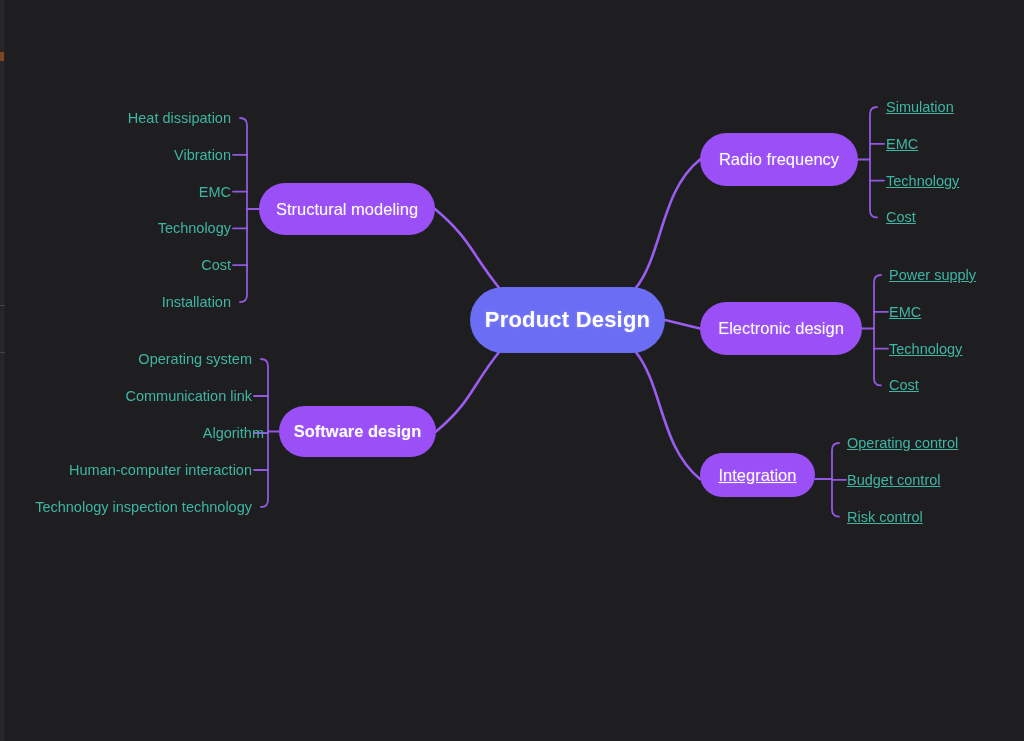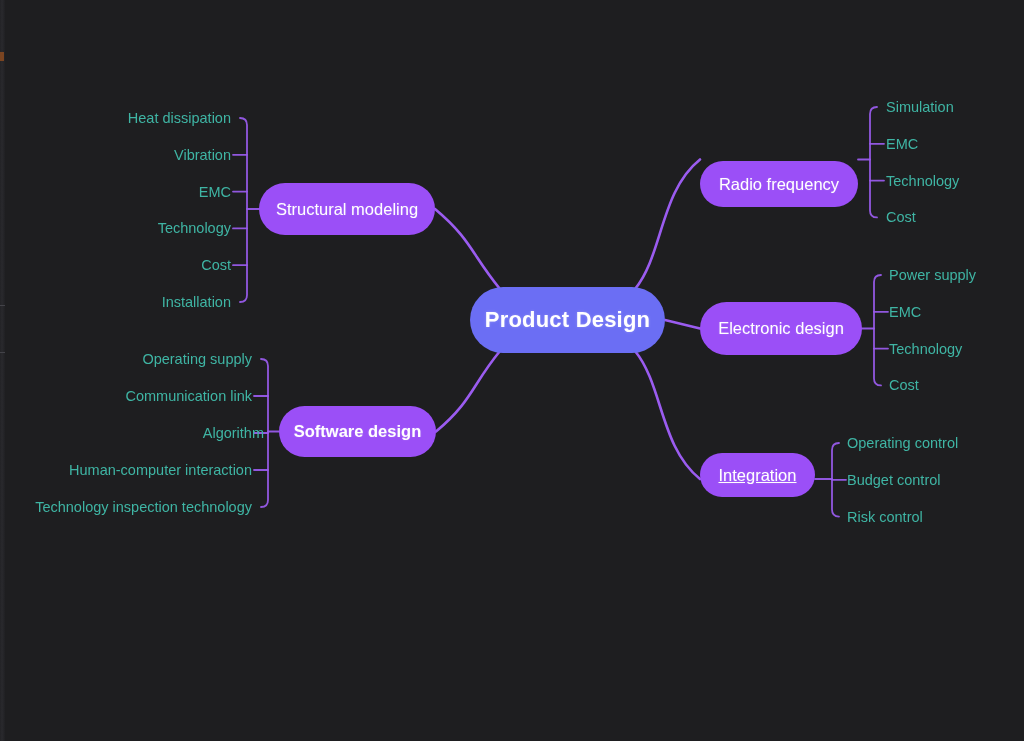--- a/index.html
+++ b/index.html
@@ -81,21 +81,21 @@
     text-shadow: 0 0 2px rgba(255,255,255,.2);
   }
 
   .leaf {
     position: absolute;
     color: #3fb5a4;
     font-size: 14.5px;
     white-space: nowrap;
     line-height: 1;
   }
-  .leaf.right { text-align: right; }
+  .leaf.right { text-align: right; text-decoration: underline; }
   .leaf.left  { text-align: center; transform: translateX(-100%); }
 </style>
 </head>
 <body>
 
 <div id="canvas">
 
   <div id="edge-strip"></div>
   <div id="edge-mark"></div>
   <div id="edge-tick-a"></div>
@@ -133,26 +133,26 @@
 
   <div id="node-layer">
       <div class="node branch" style="left: 259px; top: 183px; width: 176px; height: 52px;">Structural modeling</div>
       <div class="leaf left" style="left: 231px; top: 111px;">Heat dissipation</div>
       <div class="leaf left" style="left: 231px; top: 147.8px;">Vibration</div>
       <div class="leaf left" style="left: 231px; top: 184.6px;">EMC</div>
       <div class="leaf left" style="left: 231px; top: 221.4px;">Technology</div>
       <div class="leaf left" style="left: 231px; top: 258.2px;">Cost</div>
       <div class="leaf left" style="left: 231px; top: 295px;">Installation</div>
       <div class="node branch" style="left: 279px; top: 406px; width: 157px; height: 51px; font-weight: bold;">Software design</div>
-      <div class="leaf left" style="left: 252px; top: 352px;">Operating supply</div>
+      <div class="leaf left" style="left: 252px; top: 352px;">Operating system</div>
       <div class="leaf left" style="left: 252px; top: 389px;">Communication link</div>
       <div class="leaf left" style="left: 264px; top: 426px;">Algorithm</div>
       <div class="leaf left" style="left: 252px; top: 463px;">Human-computer interaction</div>
       <div class="leaf left" style="left: 252px; top: 500px;">Technology inspection technology</div>
-      <div class="node branch" style="left: 700px; top: 133px; width: 158px; height: 46px; margin-top: 28px;">Radio frequency</div>
+      <div class="node branch" style="left: 700px; top: 133px; width: 158px; height: 53px;">Radio frequency</div>
       <div class="leaf right" style="left: 886px; top: 100px;">Simulation</div>
       <div class="leaf right" style="left: 886px; top: 136.8px;">EMC</div>
       <div class="leaf right" style="left: 886px; top: 173.6px;">Technology</div>
       <div class="leaf right" style="left: 886px; top: 210.4px;">Cost</div>
       <div class="node branch" style="left: 700px; top: 302px; width: 162px; height: 53px;">Electronic design</div>
       <div class="leaf right" style="left: 889px; top: 268px;">Power supply</div>
       <div class="leaf right" style="left: 889px; top: 304.8px;">EMC</div>
       <div class="leaf right" style="left: 889px; top: 341.6px;">Technology</div>
       <div class="leaf right" style="left: 889px; top: 378.4px;">Cost</div>
       <div class="node branch" style="left: 700px; top: 453px; width: 115px; height: 44px; text-decoration: underline;">Integration</div>

